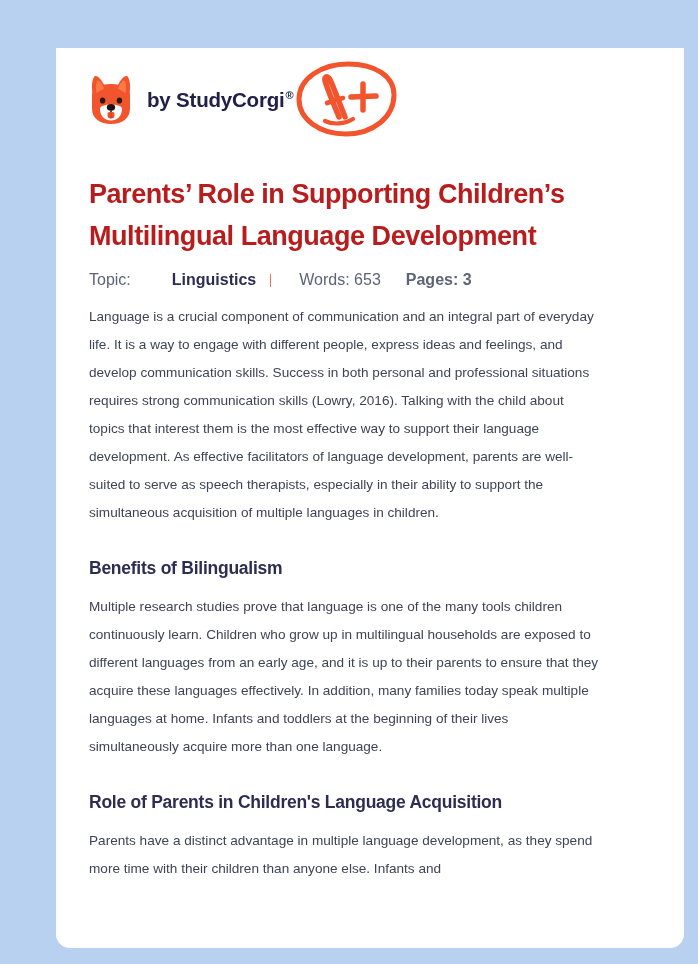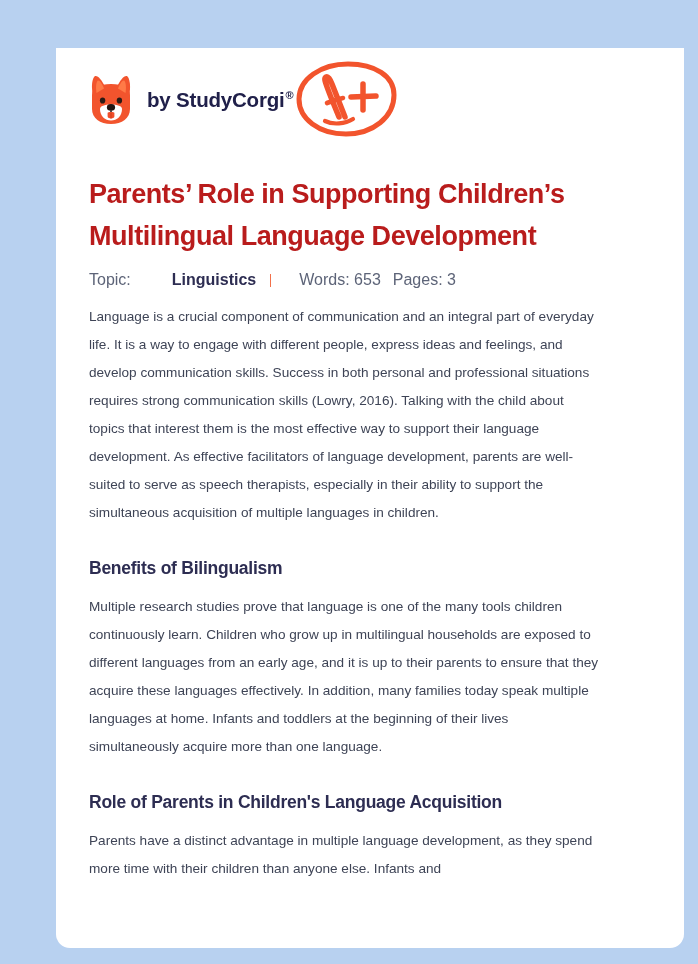--- a/index.html
+++ b/index.html
@@ -93,21 +93,21 @@
     padding-left: 37px;
   }
   .meta .meta-sep {
     display: inline-block;
     width: 1px;
     height: 13px;
     background: #f2704a;
     margin: 0 12px 0 14px;
   }
   .meta .meta-words { margin-left: 16px; }
-  .meta .meta-pages { margin-left: 12px; }
+  .meta .meta-pages { margin-left: 25px; font-weight: bold; }
 
   h2.section-heading {
     font-size: 17.5px;
     font-weight: bold;
     color: #2d2d52;
     letter-spacing: -0.25px;
     margin: 0;
     padding-top: 31px;
   }
   h2.section-heading.first { padding-top: 28px; }

